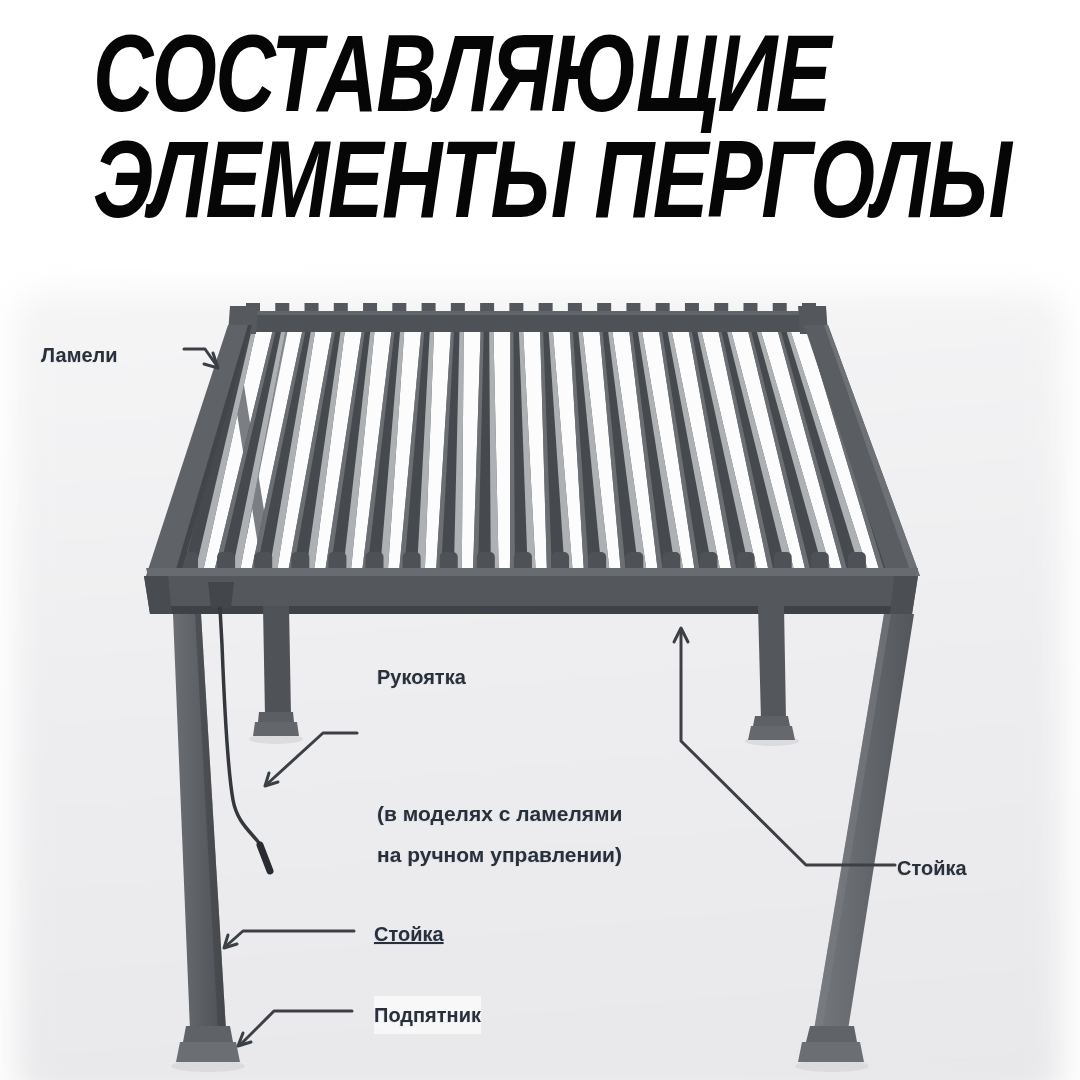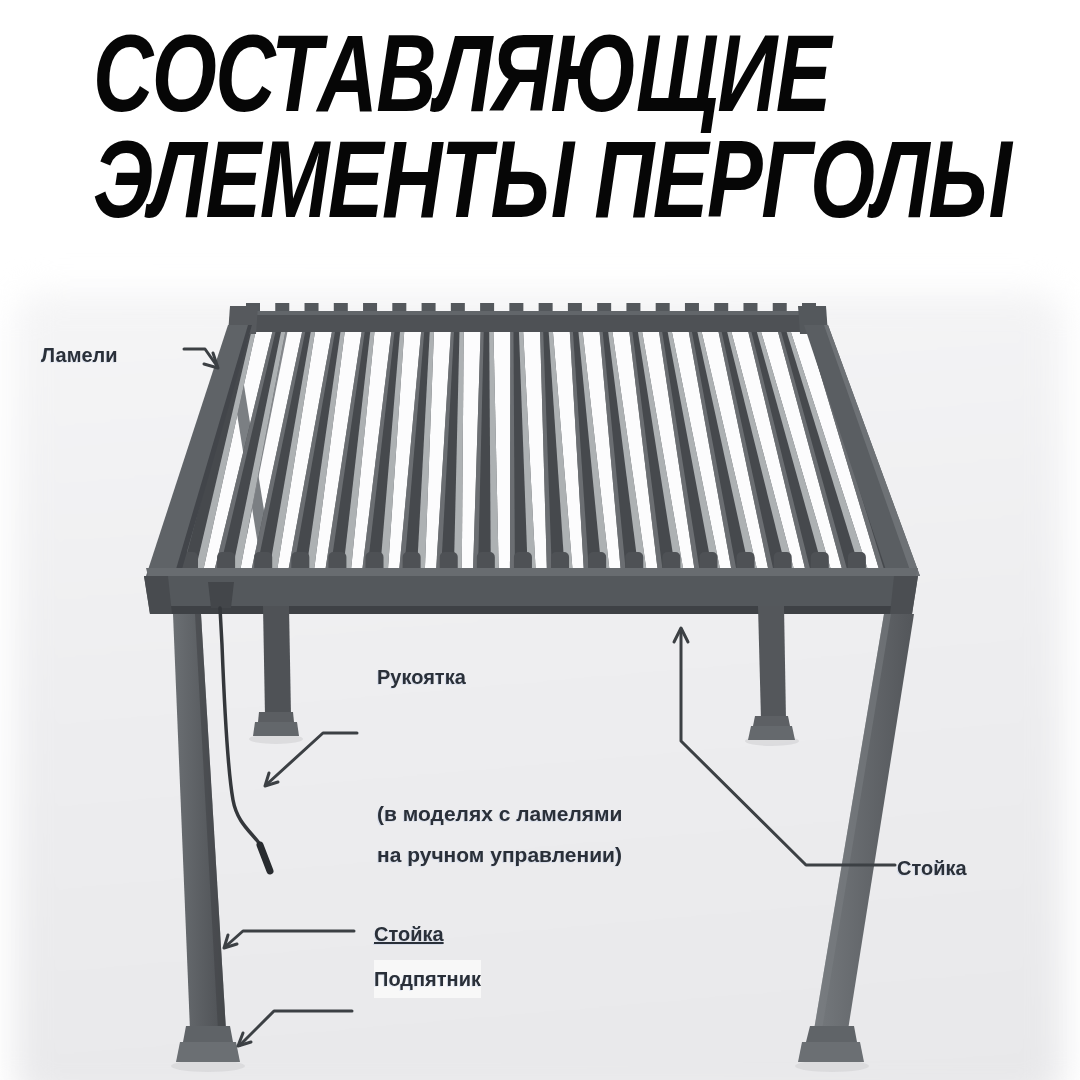--- a/index.html
+++ b/index.html
@@ -226,15 +226,15 @@
 
 <div class="lbl-note" style="left:377px;top:793px;">
   <span class="line" style="display:block">(в моделях с ламелями</span>
   <span class="line" style="display:block">на ручном управлении)</span>
 </div>
 
 <div class="lbl" style="left:897px;top:843px;">Стойка</div>
 
 <div class="lbl" style="left:374px;top:909px;text-decoration:underline;">Стойка</div>
 
-<div class="lbl lbl-bg" style="left:374px;top:960px;text-align:right;">
+<div class="lbl lbl-bg" style="left:374px;top:996px;text-align:right;">
   <span class="line">Подпятник</span><br>
 </div>
 
 </body></html>

